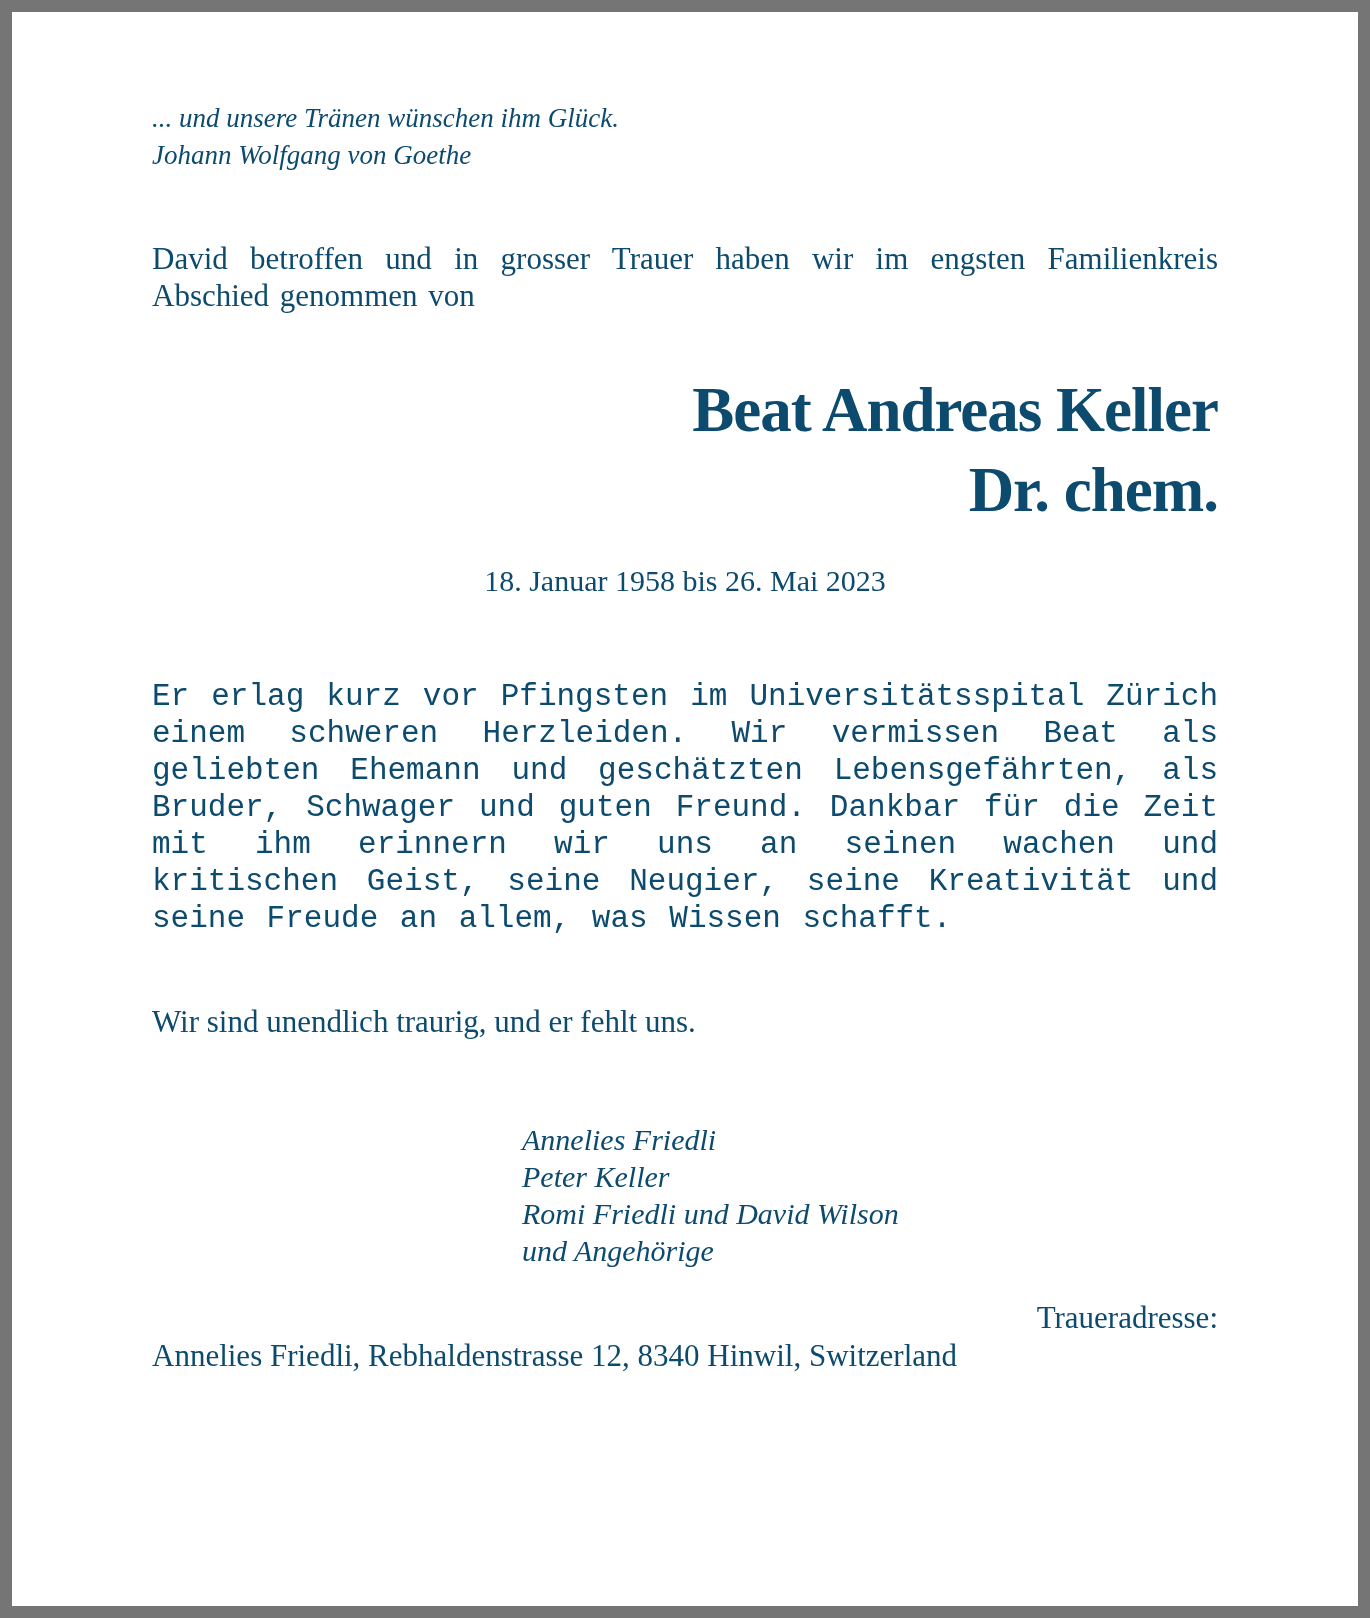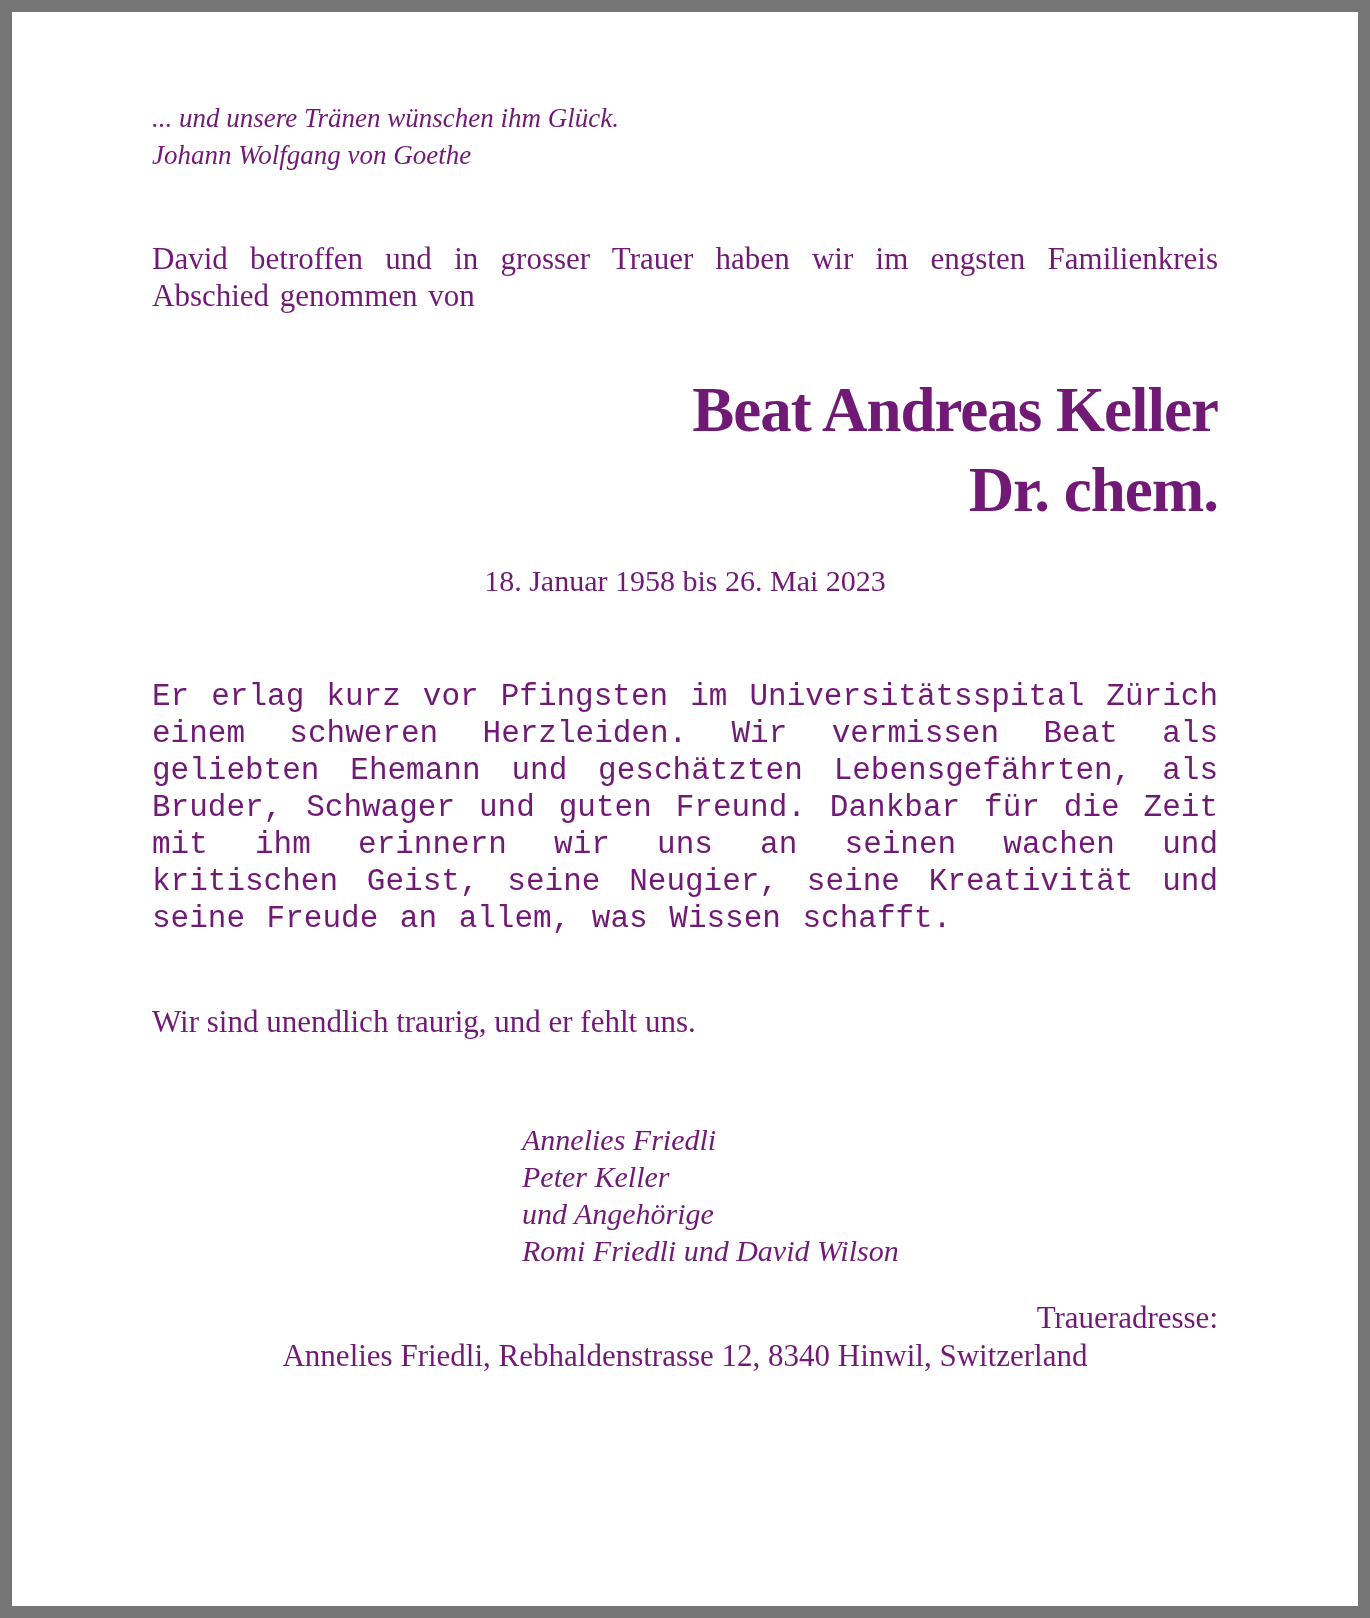--- a/index.html
+++ b/index.html
@@ -70,29 +70,29 @@
     font-size: 31px;
     line-height: 37px;
   }
   .address-label {
     margin-top: 30px;
     text-align: right;
     font-size: 31px;
     line-height: 38px;
   }
   .mourning-address {
-    text-align: center;
+    text-align: left;
     font-size: 31px;
     line-height: 38px;
   }
 </style>
 </head>
 <body>
 
-<div class="notice-frame" style="border-color: rgb(117, 117, 117); background: rgb(255, 255, 255); color: #701a75;">
+<div class="notice-frame" style="border-color: rgb(117, 117, 117); background: rgb(255, 255, 255); color: #0c4a6e;">
 
   <div class="quote-block">
     <div>... und unsere Tränen wünschen ihm Glück.</div>
     <div>Johann Wolfgang von Goethe</div>
   </div>
 
   <p class="intro-text">David betroffen und in grosser Trauer haben wir im engsten Familienkreis Abschied genommen von</p>
 
   <div class="name-block">
     <div>Beat Andreas Keller</div>
@@ -101,21 +101,21 @@
 
   <div class="life-dates">18. Januar 1958 bis 26. Mai 2023</div>
 
   <p class="obituary-text">Er erlag kurz vor Pfingsten im Universitätsspital Zürich einem schweren Herzleiden. Wir vermissen Beat als geliebten Ehemann und geschätzten Lebensgefährten, als Bruder, Schwager und guten Freund. Dankbar für die Zeit mit ihm erinnern wir uns an seinen wachen und kritischen Geist, seine Neugier, seine Kreativität und seine Freude an allem, was Wissen schafft.</p>
 
   <p class="sorrow-text">Wir sind unendlich traurig, und er fehlt uns.</p>
 
   <div class="mourners-list">
     <div>Annelies Friedli</div>
     <div>Peter Keller</div>
+    <div>Romi Friedli und David Wilson</div>
     <div>und Angehörige</div>
-    <div>Romi Friedli und David Wilson</div>
   </div>
 
 
   <div class="address-label">Traueradresse:</div>
   <div class="mourning-address">Annelies Friedli, Rebhaldenstrasse 12, 8340 Hinwil, Switzerland</div>
 
 </div>
 
 </body></html>

